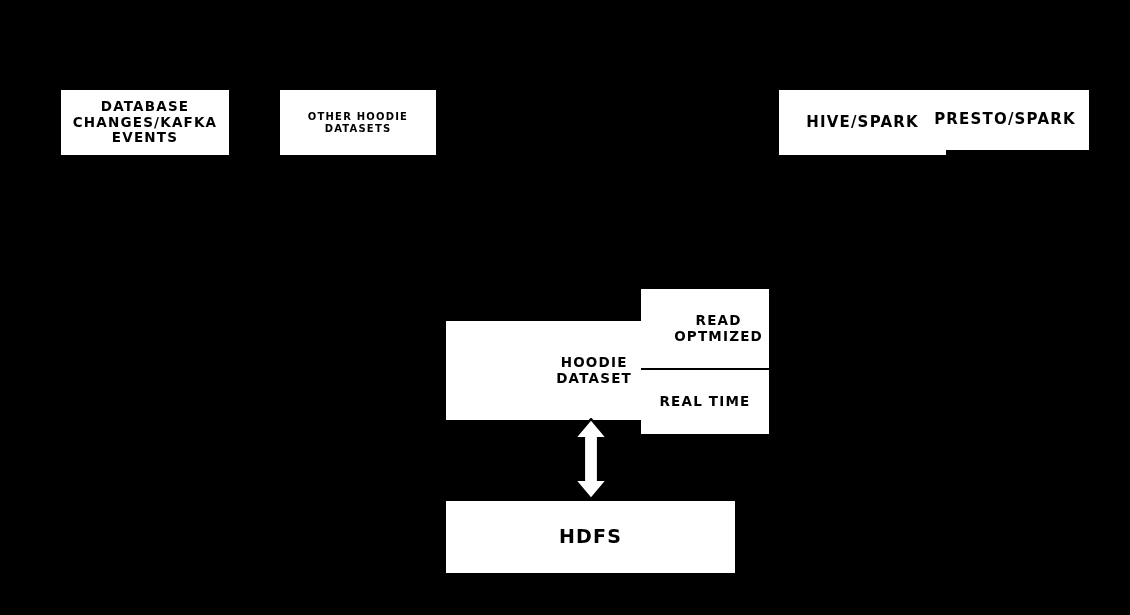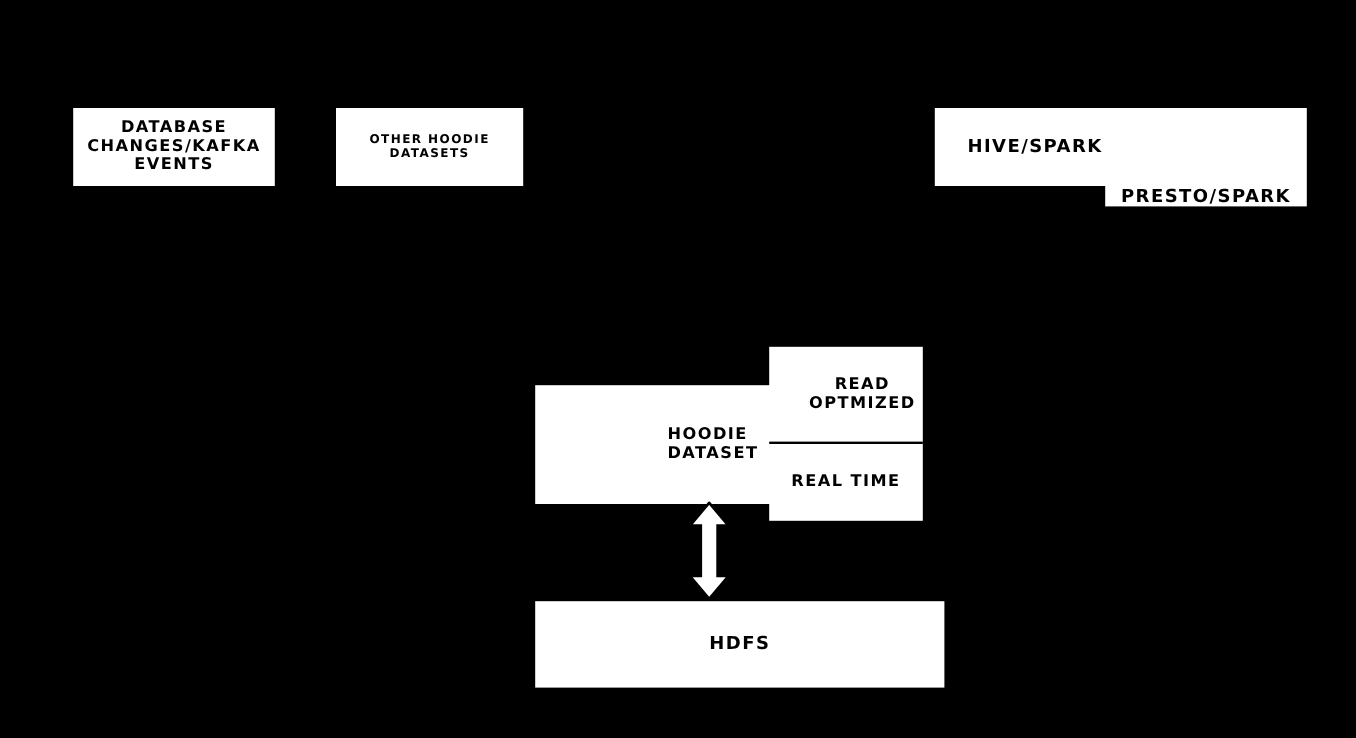--- a/index.html
+++ b/index.html
@@ -35,46 +35,46 @@
   .node .label {
     display: block;
     white-space: pre-line;
     padding: 0 6px;
   }
 
   
   #box-db-changes   { left: 61px;  top: 90px;  width: 168px; height: 65px; font-size: 13.5px; }
   #box-other-hoodie { left: 280px; top: 90px;  width: 156px; height: 65px; font-size: 10px; }
   #box-hive-spark   { left: 731px; top: 90px;  width: 167px; height: 65px; font-size: 15px; margin-left: 48px;  }
-  #box-presto-spark { left: 921px; top: 90px;  width: 168px; height: 82px; font-size: 15px; align-items: flex-end;  }
+  #box-presto-spark { left: 921px; top: 90px;  width: 168px; height: 60px; font-size: 15px;  }
 
   
   #box-hoodie-dataset {
     left: 446px; top: 321px; width: 196px; height: 99px;
     font-size: 13.5px;
     justify-content: flex-end;
     align-items: center;
     padding-right: 4px;
-    text-align: left;
+    text-align: center;
   }
   #box-read-optimized {
     left: 641px; top: 289px; width: 128px; height: 81px;
     font-size: 13.5px;
     border-bottom: 2px solid #000000;
     justify-content: flex-end;
   }
   #box-real-time {
     left: 641px; top: 370px; width: 128px; height: 64px;
     font-size: 13.5px;
   }
 
   
   #box-hdfs {
-    left: 446px; top: 501px; width: 341px; height: 72px;
-    font-size: 15px;
+    left: 446px; top: 501px; width: 289px; height: 72px;
+    font-size: 19px;
   }
 
   
   #arrow-hoodie-hdfs {
     position: absolute;
     left: 573px;
     top: 418px;
     width: 36px;
     height: 82px;
   }

